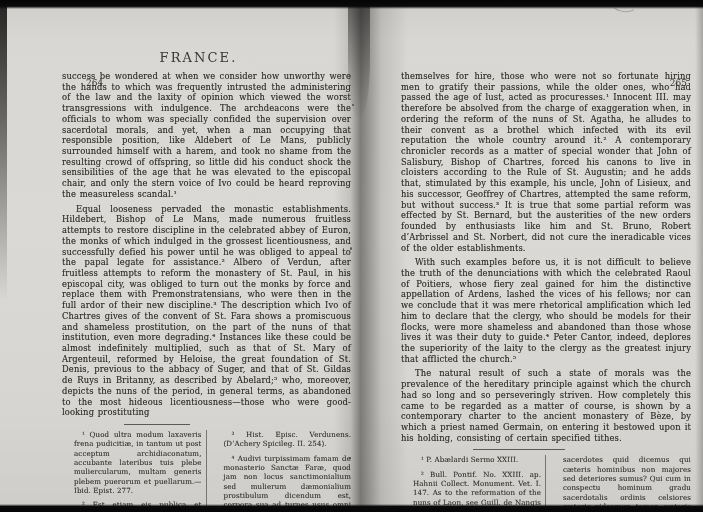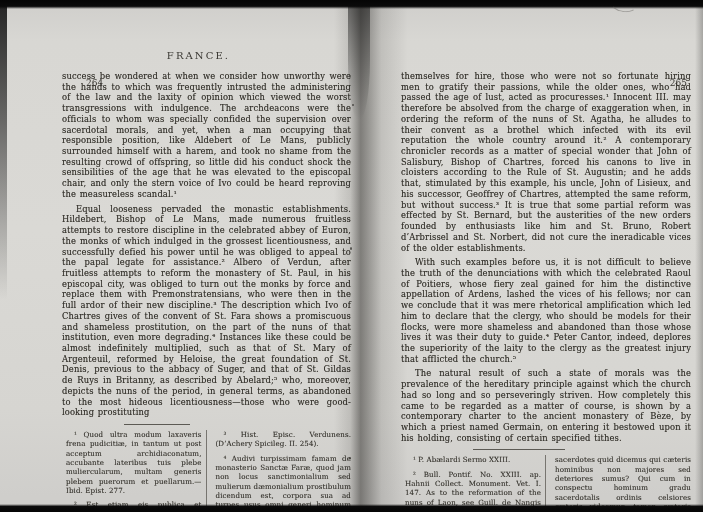--- a/index.html
+++ b/index.html
@@ -51,21 +51,21 @@
   .speck.s1{left:352px;top:104px;width:2px;height:2px;}
   .speck.s2{left:350px;top:247px;width:2px;height:3px;}
   .speck.s3{left:349px;top:457px;width:2px;height:2px;}
 
   .page{position:absolute;top:50px;color:#312f2a;}
   .page-left{left:62px;width:289px;}
   .page-right{left:401px;width:290px;}
 
   .page-head{position:relative;height:14px;margin-bottom:7px;}
   .running-header{
-    display:block;text-align:center;font-size:10px;letter-spacing:2.1px;
+    display:block;text-align:center;font-size:13px;letter-spacing:2.1px;
     color:#3a3833;white-space:nowrap;
   }
   .page-left .running-header{transform:translateX(-8px);}
   .page-right .running-header{transform:translateX(6px);}
   .pagenum{position:absolute;top:0;font-size:9px;color:#35332e;margin-top:28px;}
   .pagenum-left{left:24px;}
   .pagenum-right{right:4px;}
 
   .body-text{text-align:justify;font-size:8.4px;line-height:10.72px;
     letter-spacing:.12px;word-spacing:.9px;color:#34322c;
@@ -77,21 +77,21 @@
   .fn-rule{border-top:1px solid #5c5a54;height:0;margin-top:6px;}
   .page-left .fn-rule{width:66px;margin-left:62px;}
   .page-right .fn-rule{width:92px;margin-left:72px;}
 
   .footnotes{display:flex;margin-top:5px;}
   .fn-col{width:50%;text-align:justify;font-size:7.1px;line-height:9.35px;
     letter-spacing:.1px;color:#3b3933;text-shadow:0 0 .4px rgba(60,56,50,.5);}
   .fn-col.first{padding-right:4px;}
   .fn-col.second{padding-left:5px;}
   .fn-divider{width:1px;background:rgba(70,68,62,.65);align-self:stretch;}
-  .fn-col p{margin:0 0 5px 4px;text-indent:8px;}
+  .fn-col p{margin:0 0 5px 12px;text-indent:8px;}
   .fn-col p.runover{text-indent:0;}
 </style>
 </head>
 <body>
 
 <div class="photo">
 
   <div class="page page-left">
     <div class="page-head">
       <span class="pagenum pagenum-left">264</span>

